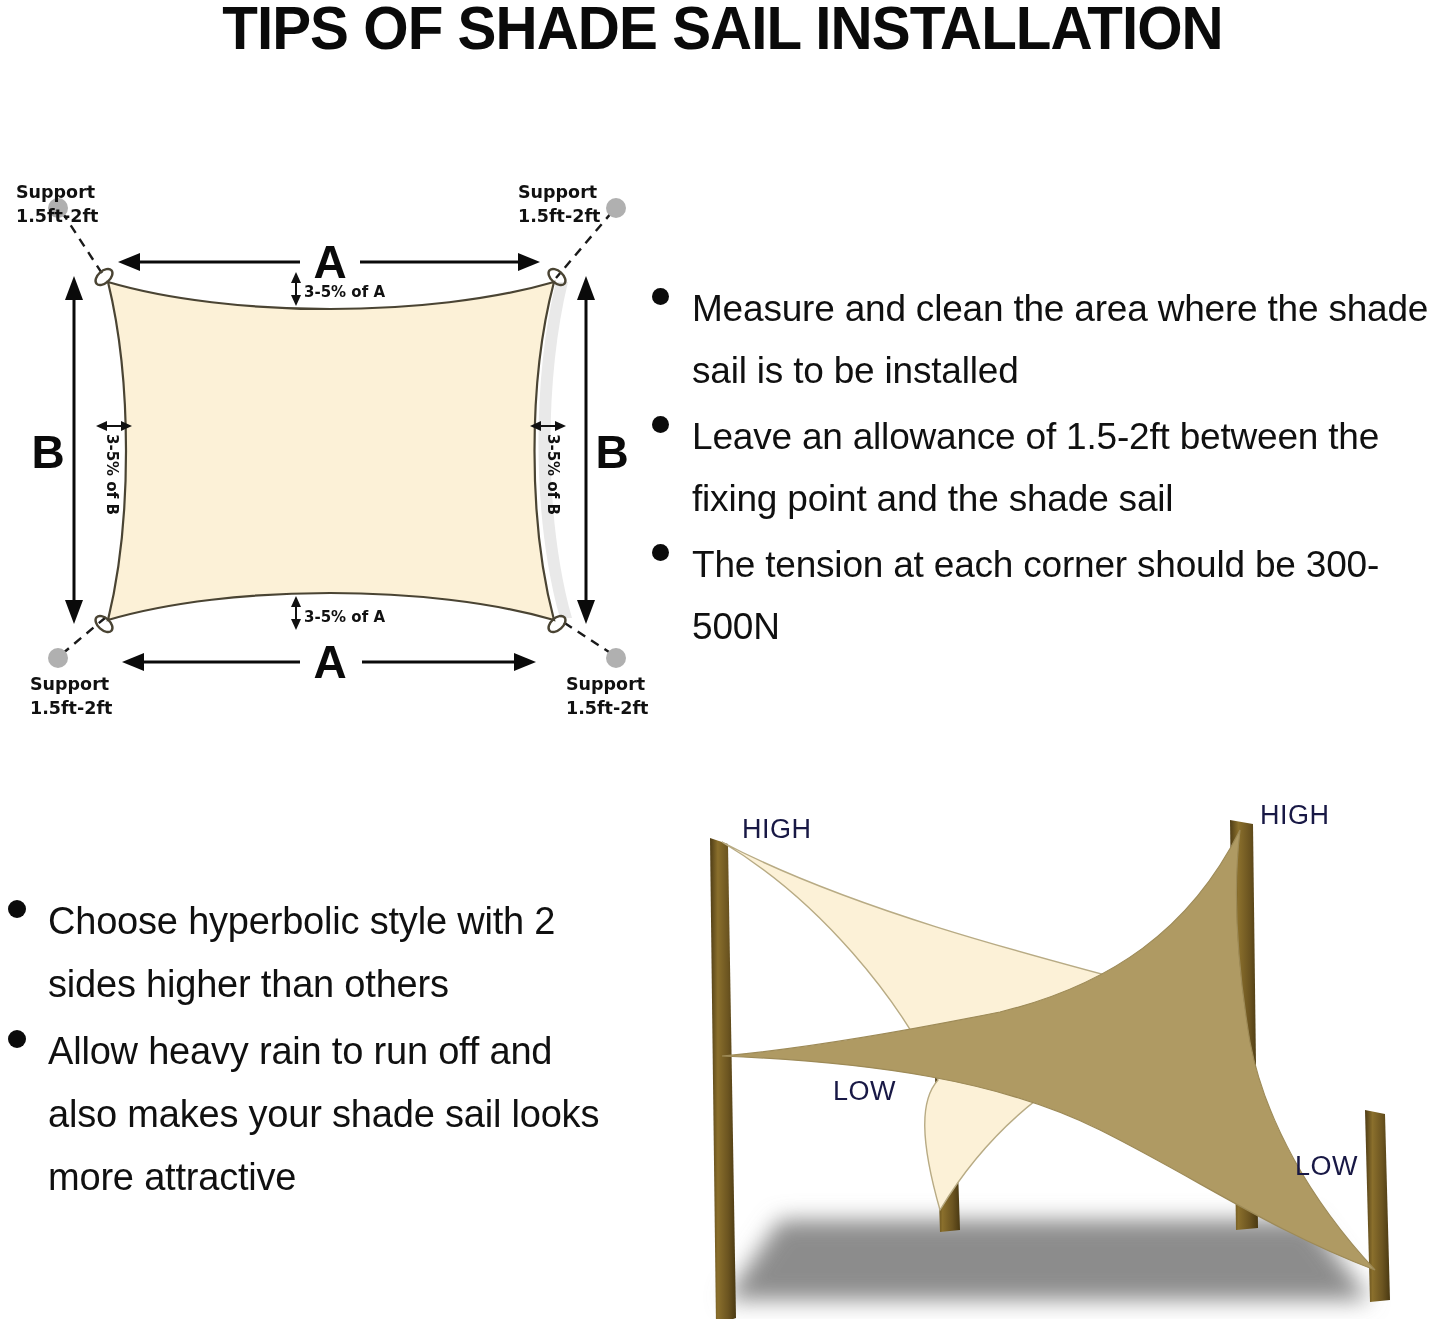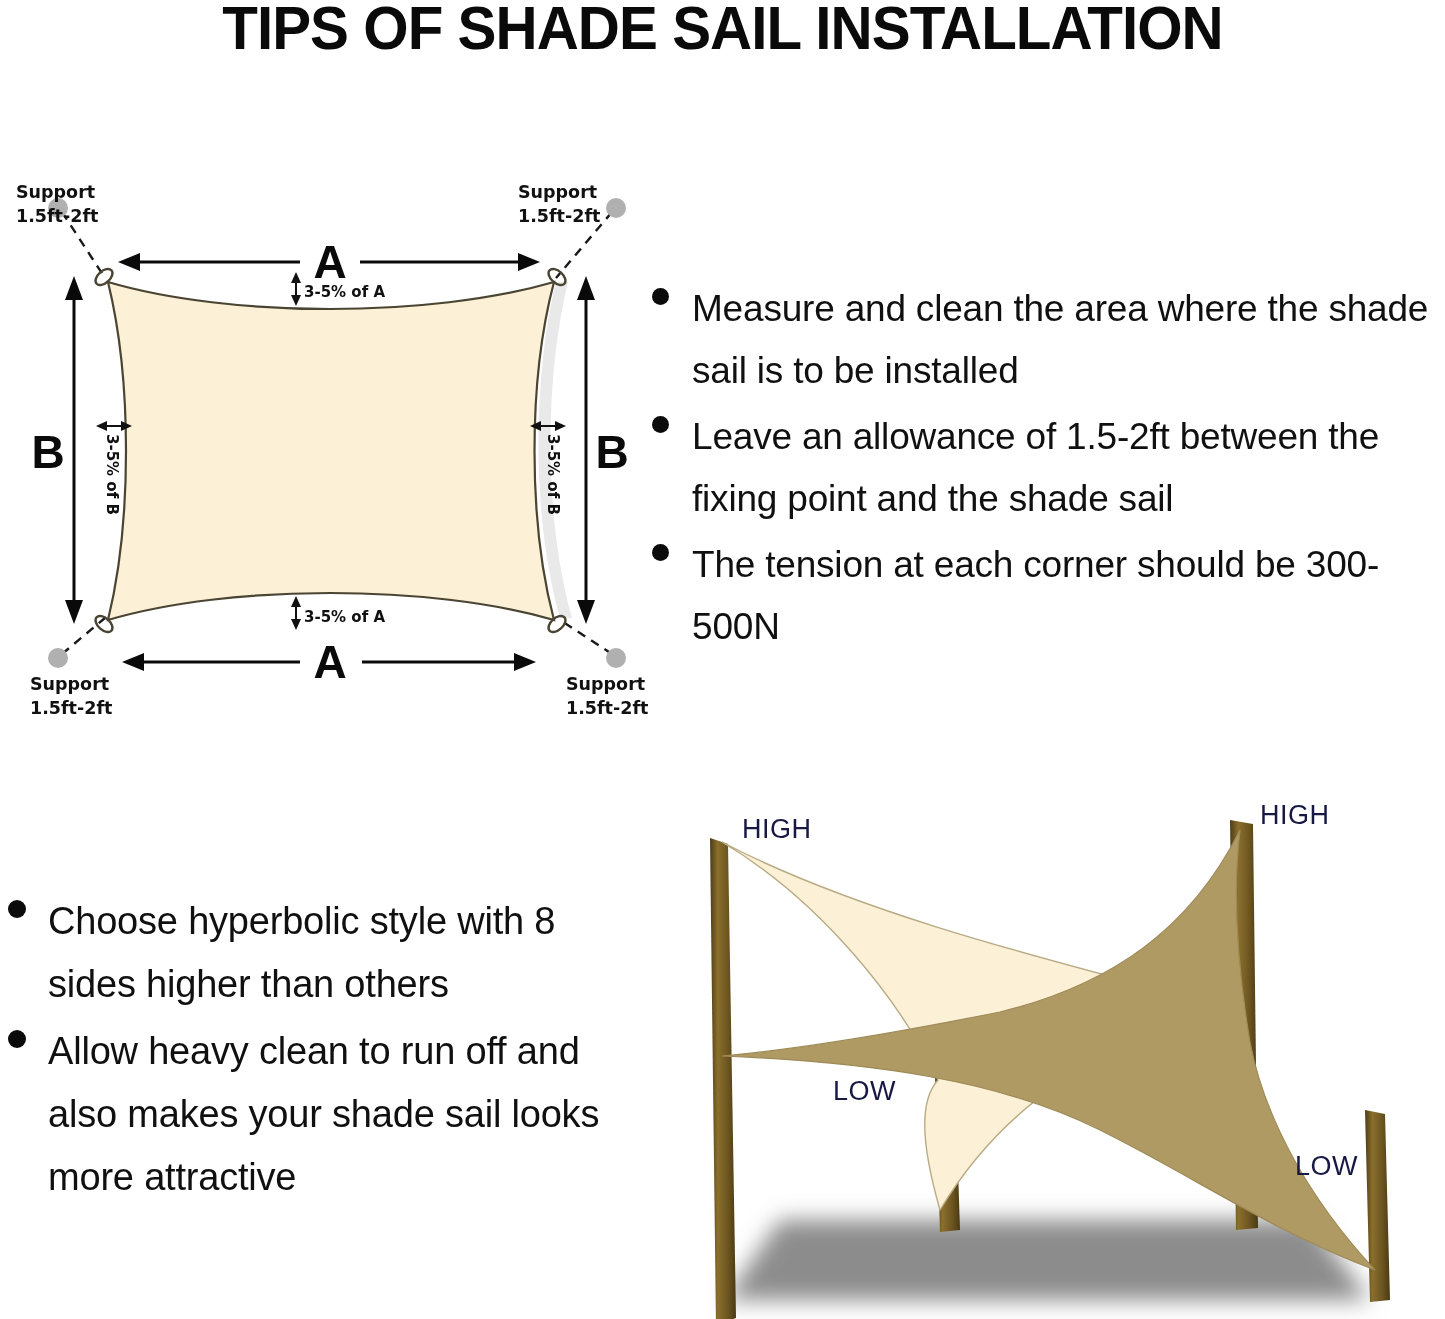--- a/index.html
+++ b/index.html
@@ -242,25 +242,25 @@
   </li>
   <li class="bullet-item">
     <span class="bullet-dot"></span>
     <span class="bullet-text">The tension at each corner should be 300-500N</span>
   </li>
 </ul>
 
 <ul class="bullet-list" id="tips-list-bottom">
   <li class="bullet-item">
     <span class="bullet-dot"></span>
-    <span class="bullet-text">Choose hyperbolic style with 8 sides higher than others</span>
-  </li>
-  <li class="bullet-item">
-    <span class="bullet-dot"></span>
-    <span class="bullet-text">Allow heavy clean to run off and also makes your shade sail looks more attractive</span>
+    <span class="bullet-text">Choose hyperbolic style with 2 sides higher than others</span>
+  </li>
+  <li class="bullet-item">
+    <span class="bullet-dot"></span>
+    <span class="bullet-text">Allow heavy rain to run off and also makes your shade sail looks more attractive</span>
   </li>
 </ul>
 
 <svg class="layer" width="780" height="545" style="left:670px; top:780px;">
   <defs>
     <filter id="shadowBlur" x="-25%" y="-40%" width="150%" height="180%">
       <feGaussianBlur stdDeviation="11"></feGaussianBlur>
     </filter>
     <linearGradient id="postGrad" x1="0" y1="0" x2="1" y2="0">
       <stop offset="0%" stop-color="#4e3c15"></stop>

